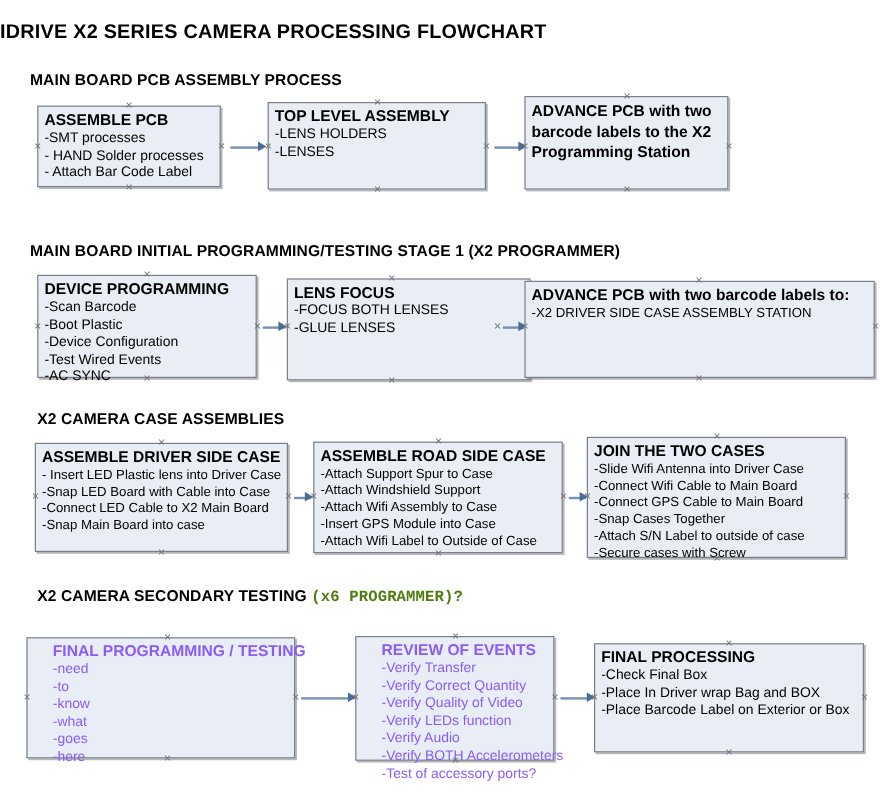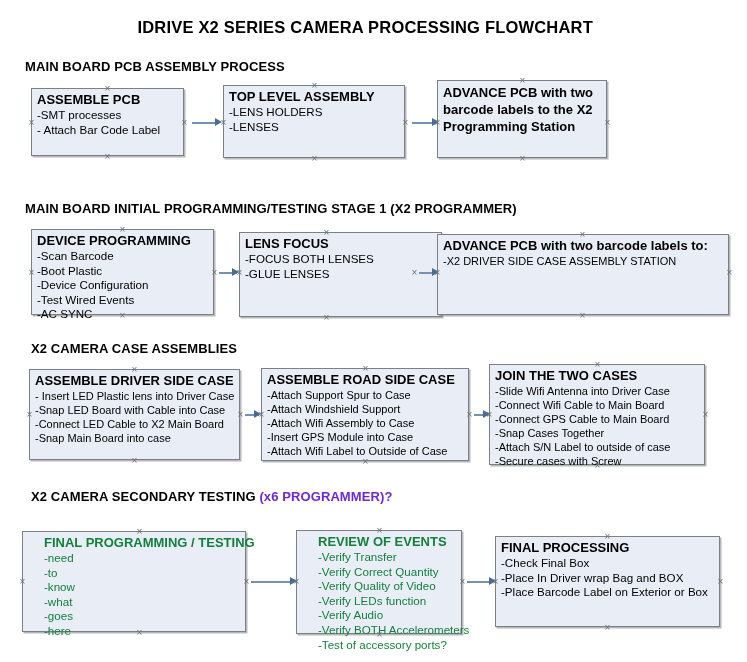--- a/index.html
+++ b/index.html
@@ -24,35 +24,36 @@
     width: 747px;
     height: 662px;
   }
 
   
   .main-title {
     position: absolute;
     left: 0;
     top: 18px;
     width: 593px;
-    text-align: right;
+    text-align: left;
     font-size: 16.5px;
     font-weight: bold;
     letter-spacing: 0.2px;
     white-space: nowrap;
   }
   .section-title {
     position: absolute;
     font-size: 13px;
     font-weight: bold;
     letter-spacing: 0.1px;
     white-space: nowrap;
   }
   .section-title .accent-red {
-    color: #6d28d9;
+    color: #4d7c0f;
+    font-family: Liberation Mono, monospace;
   }
 
   
   .fbox {
     position: absolute;
     box-sizing: border-box;
     background: #e8edf6;
     border: 1.3px solid #7b7f86;
     box-shadow: 1.5px 1.5px 0 rgba(120,124,131,0.55);
     padding: 3px 4px 3px 5px;
@@ -65,21 +66,21 @@
     white-space: nowrap;
     margin-bottom: 1px;
   }
   .fbox .bline {
     font-size: 11.6px;
     line-height: 14.6px;
     white-space: nowrap;
   }
   .fbox.red .btitle,
   .fbox.red .bline {
-    color: #15803d;
+    color: #8b5cf6;
     padding-left: 16px;
   }
   .fbox.title-wrap .btitle {
     white-space: normal;
     line-height: 17px;
   }
   .fbox.compact .bline {
     font-size: 11px;
     line-height: 14px;
   }
@@ -117,20 +118,21 @@
 
 <div class="canvas">
 
   <div class="main-title">IDRIVE X2  SERIES CAMERA PROCESSING FLOWCHART</div>
 
   <div class="section-title" style="left:25px; top:59px;">MAIN BOARD PCB ASSEMBLY PROCESS</div>
 
   <div class="fbox" style="left:31px; top:88px; width:153px; height:68px;">
     <div class="btitle">ASSEMBLE PCB</div>
     <div class="bline">-SMT processes</div>
+    <div class="bline">- HAND Solder processes</div>
     <div class="bline">- Attach Bar Code Label</div>
   </div>
   <div class="handle" style="left:103px; top:84px;"></div>
   <div class="handle" style="left:103px; top:152px;"></div>
   <div class="handle" style="left:27px; top:118px;"></div>
   <div class="handle" style="left:180px; top:118px;"></div>
 
   <div class="conn" style="left:192px; top:122px; width:24px;"></div>
   <div class="arrow-head" style="left:215px; top:118px;"></div>
 

